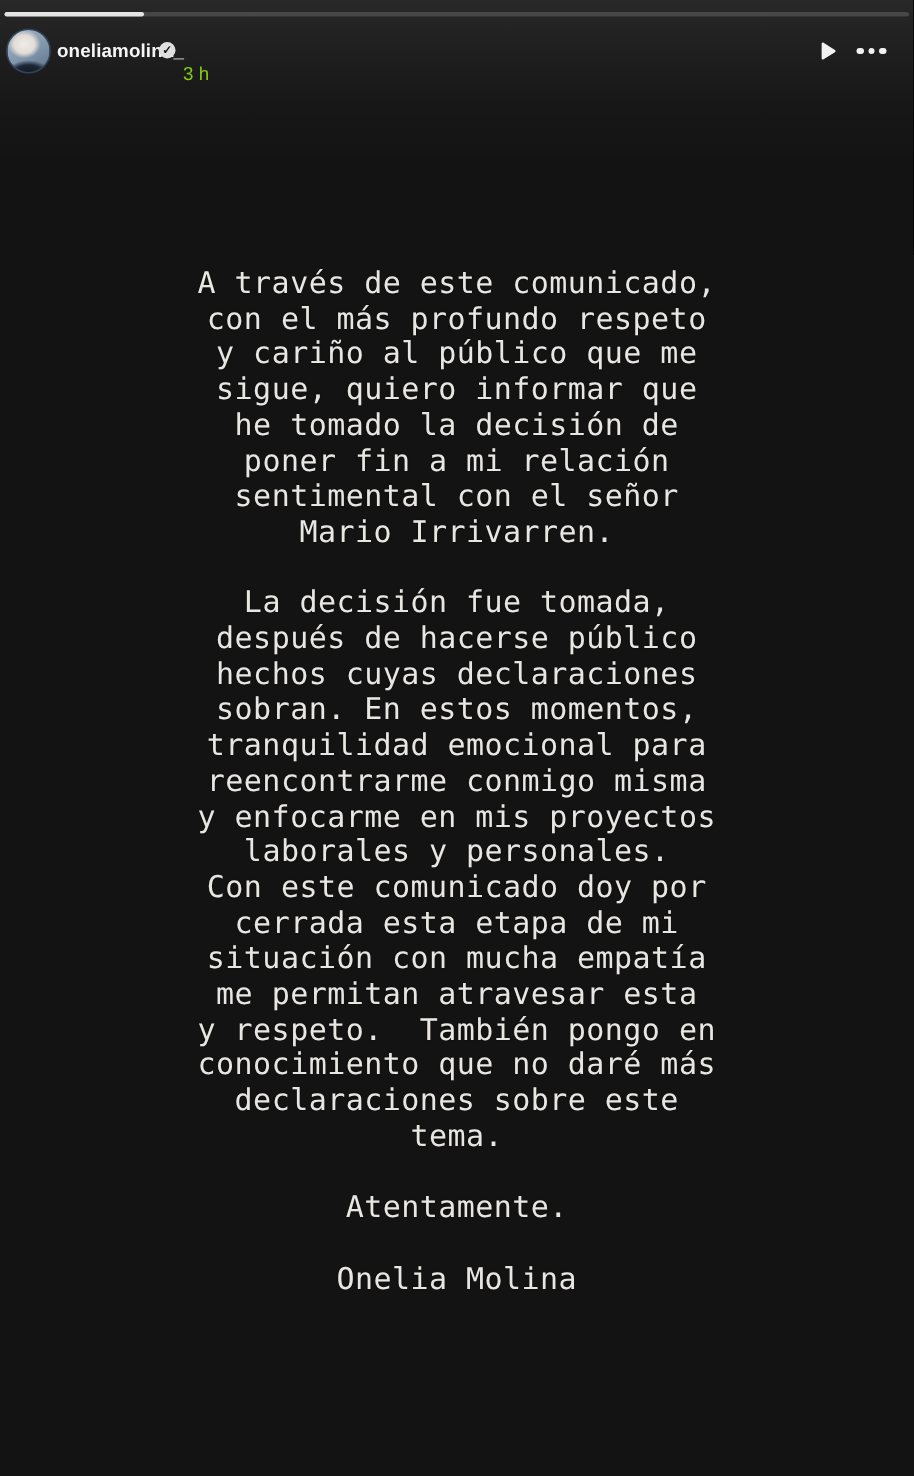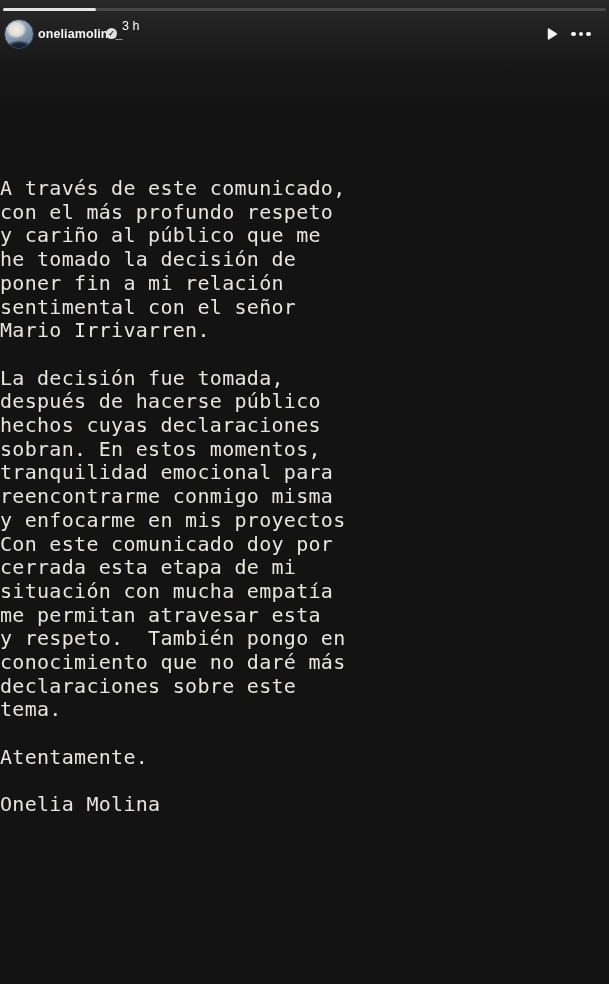--- a/index.html
+++ b/index.html
@@ -44,74 +44,77 @@
     font-size:12.5px;line-height:14px;font-weight:700;
     color:#f5f5f5;letter-spacing:0.1px;
   }
   .verified-badge{
     position:absolute;left:106px;top:28px;width:11px;height:11px;
     border-radius:50%;background:#dfdfdf;
     display:flex;align-items:center;justify-content:center;
     font-size:8px;font-weight:700;color:#161616;line-height:11px;
   }
   .timestamp{
-    position:absolute;left:122px;top:19px;
+    position:absolute;left:122px;top:42px;
     font-size:12.5px;line-height:14px;font-weight:400;
-    color:#ffffff;
+    color:#84cc16;
   }
   .play-button{
     position:absolute;left:543px;top:25px;width:17px;height:17px;
     display:flex;align-items:center;justify-content:center;
     cursor:pointer;
   }
   .play-button svg{display:block;}
   .more-button{
     position:absolute;left:571px;top:31px;height:6px;
     display:flex;align-items:center;gap:3px;cursor:pointer;
   }
   .more-button .dot{
     width:4.5px;height:4.5px;border-radius:50%;background:#f2f2f2;
   }
   .story-stage{
     position:absolute;top:70px;left:0;right:0;bottom:0;
   }
   .story-text{
     position:absolute;top:107px;left:0;right:0;
+    text-align:center;
     font-family:"DejaVu Sans Mono",monospace;
     font-size:20px;line-height:23.7px;
     letter-spacing:0.3px;
     color:#e8e6e2;
     text-shadow:0 0 1px rgba(0,0,0,0.4);
   }
   .story-text .line{white-space:pre;min-height:23.7px;}
 </style>
 </head>
 <body>
 
 <div class="screen">
 
   <div class="top-gradient"></div>
 
   <div class="story-stage">
     <div class="story-text">
         <div class="line">A través de este comunicado,</div>
         <div class="line">con el más profundo respeto</div>
         <div class="line">y cariño al público que me</div>
+        <div class="line">sigue, quiero informar que</div>
         <div class="line">he tomado la decisión de</div>
         <div class="line">poner fin a mi relación</div>
         <div class="line">sentimental con el señor</div>
         <div class="line">Mario Irrivarren.</div>
         <div class="line">&nbsp;</div>
         <div class="line">La decisión fue tomada,</div>
         <div class="line">después de hacerse público</div>
         <div class="line">hechos cuyas declaraciones</div>
         <div class="line">sobran. En estos momentos,</div>
         <div class="line">tranquilidad emocional para</div>
         <div class="line">reencontrarme conmigo misma</div>
         <div class="line">y enfocarme en mis proyectos</div>
+        <div class="line">laborales y personales.</div>
         <div class="line">Con este comunicado doy por</div>
         <div class="line">cerrada esta etapa de mi</div>
         <div class="line">situación con mucha empatía</div>
         <div class="line">me permitan atravesar esta</div>
         <div class="line">y respeto.  También pongo en</div>
         <div class="line">conocimiento que no daré más</div>
         <div class="line">declaraciones sobre este</div>
         <div class="line">tema.</div>
         <div class="line">&nbsp;</div>
         <div class="line">Atentamente.</div>

